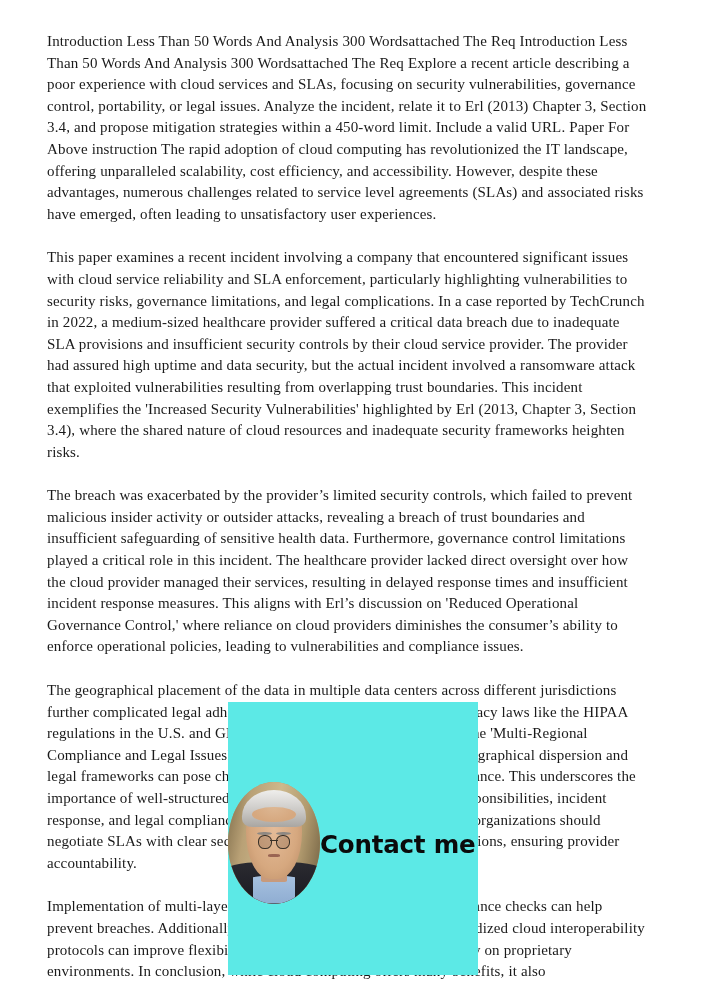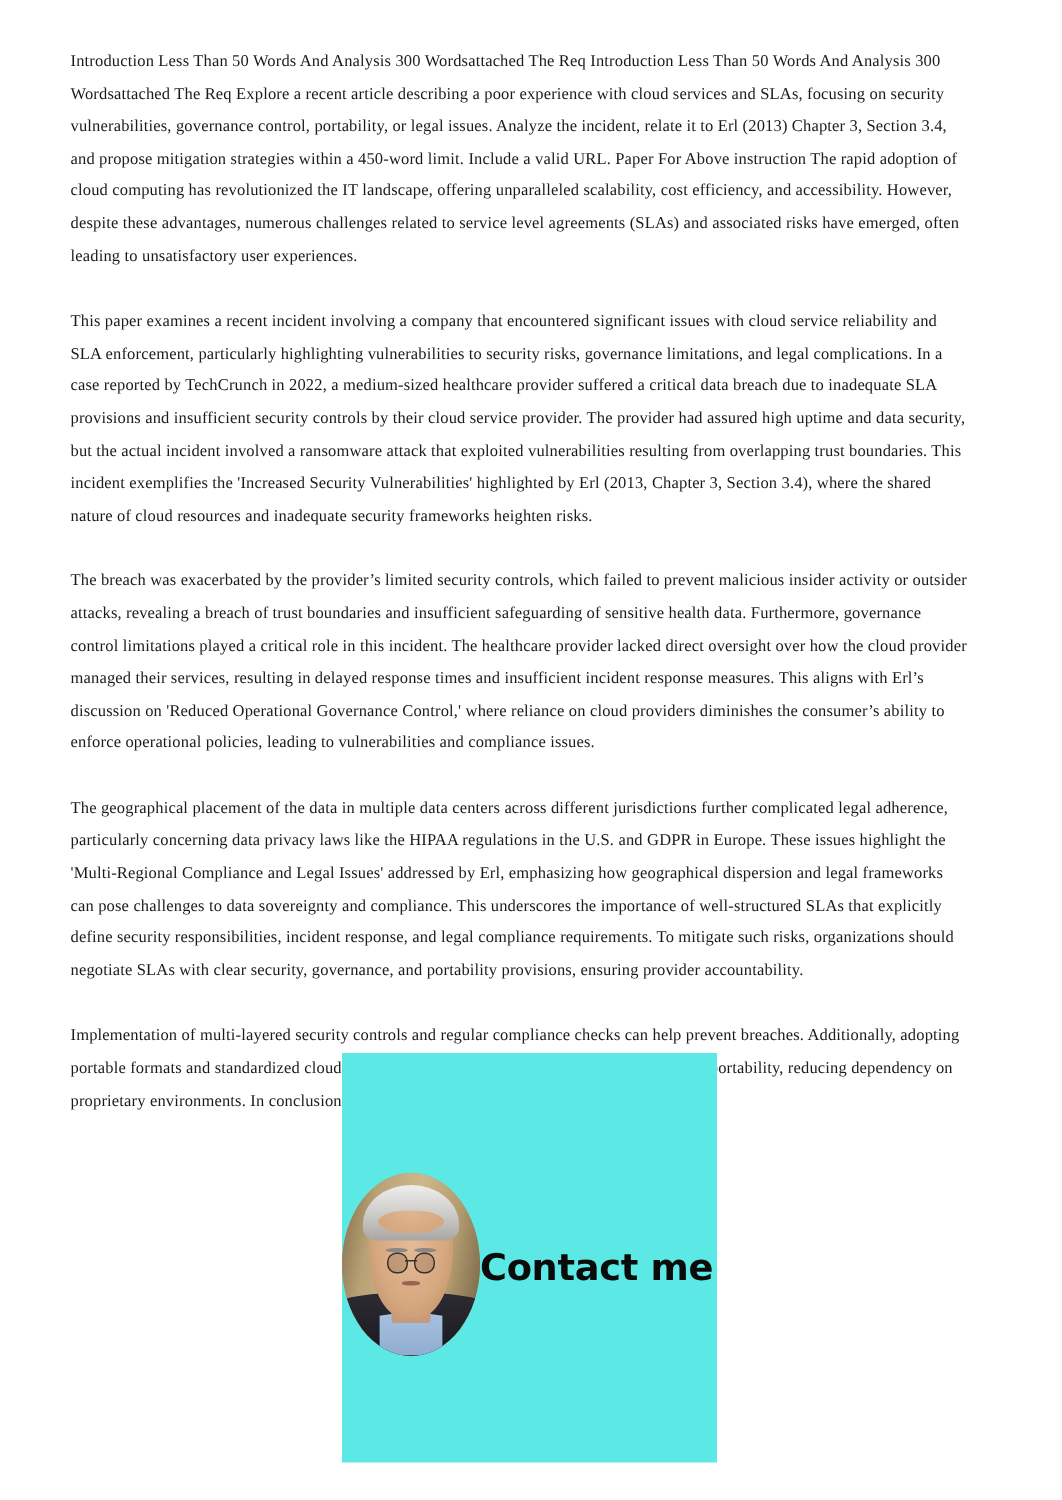--- a/index.html
+++ b/index.html
@@ -20,21 +20,21 @@
   .doc-body {
     position: absolute;
     left: 47px;
     top: 31px;
     width: 600px;
   }
 
   .para {
     margin: 0 0 22px 0;
     font-family: "Liberation Serif", "DejaVu Serif", serif;
-    font-size: 11px;
+    font-size: 15px;
     line-height: 21.6px;
     color: #1a1a1a;
     text-align: left;
     white-space: pre-wrap;
     letter-spacing: 0.01em;
   }
   .para:last-child { margin-bottom: 0; }
 
   
   .contact-overlay {

